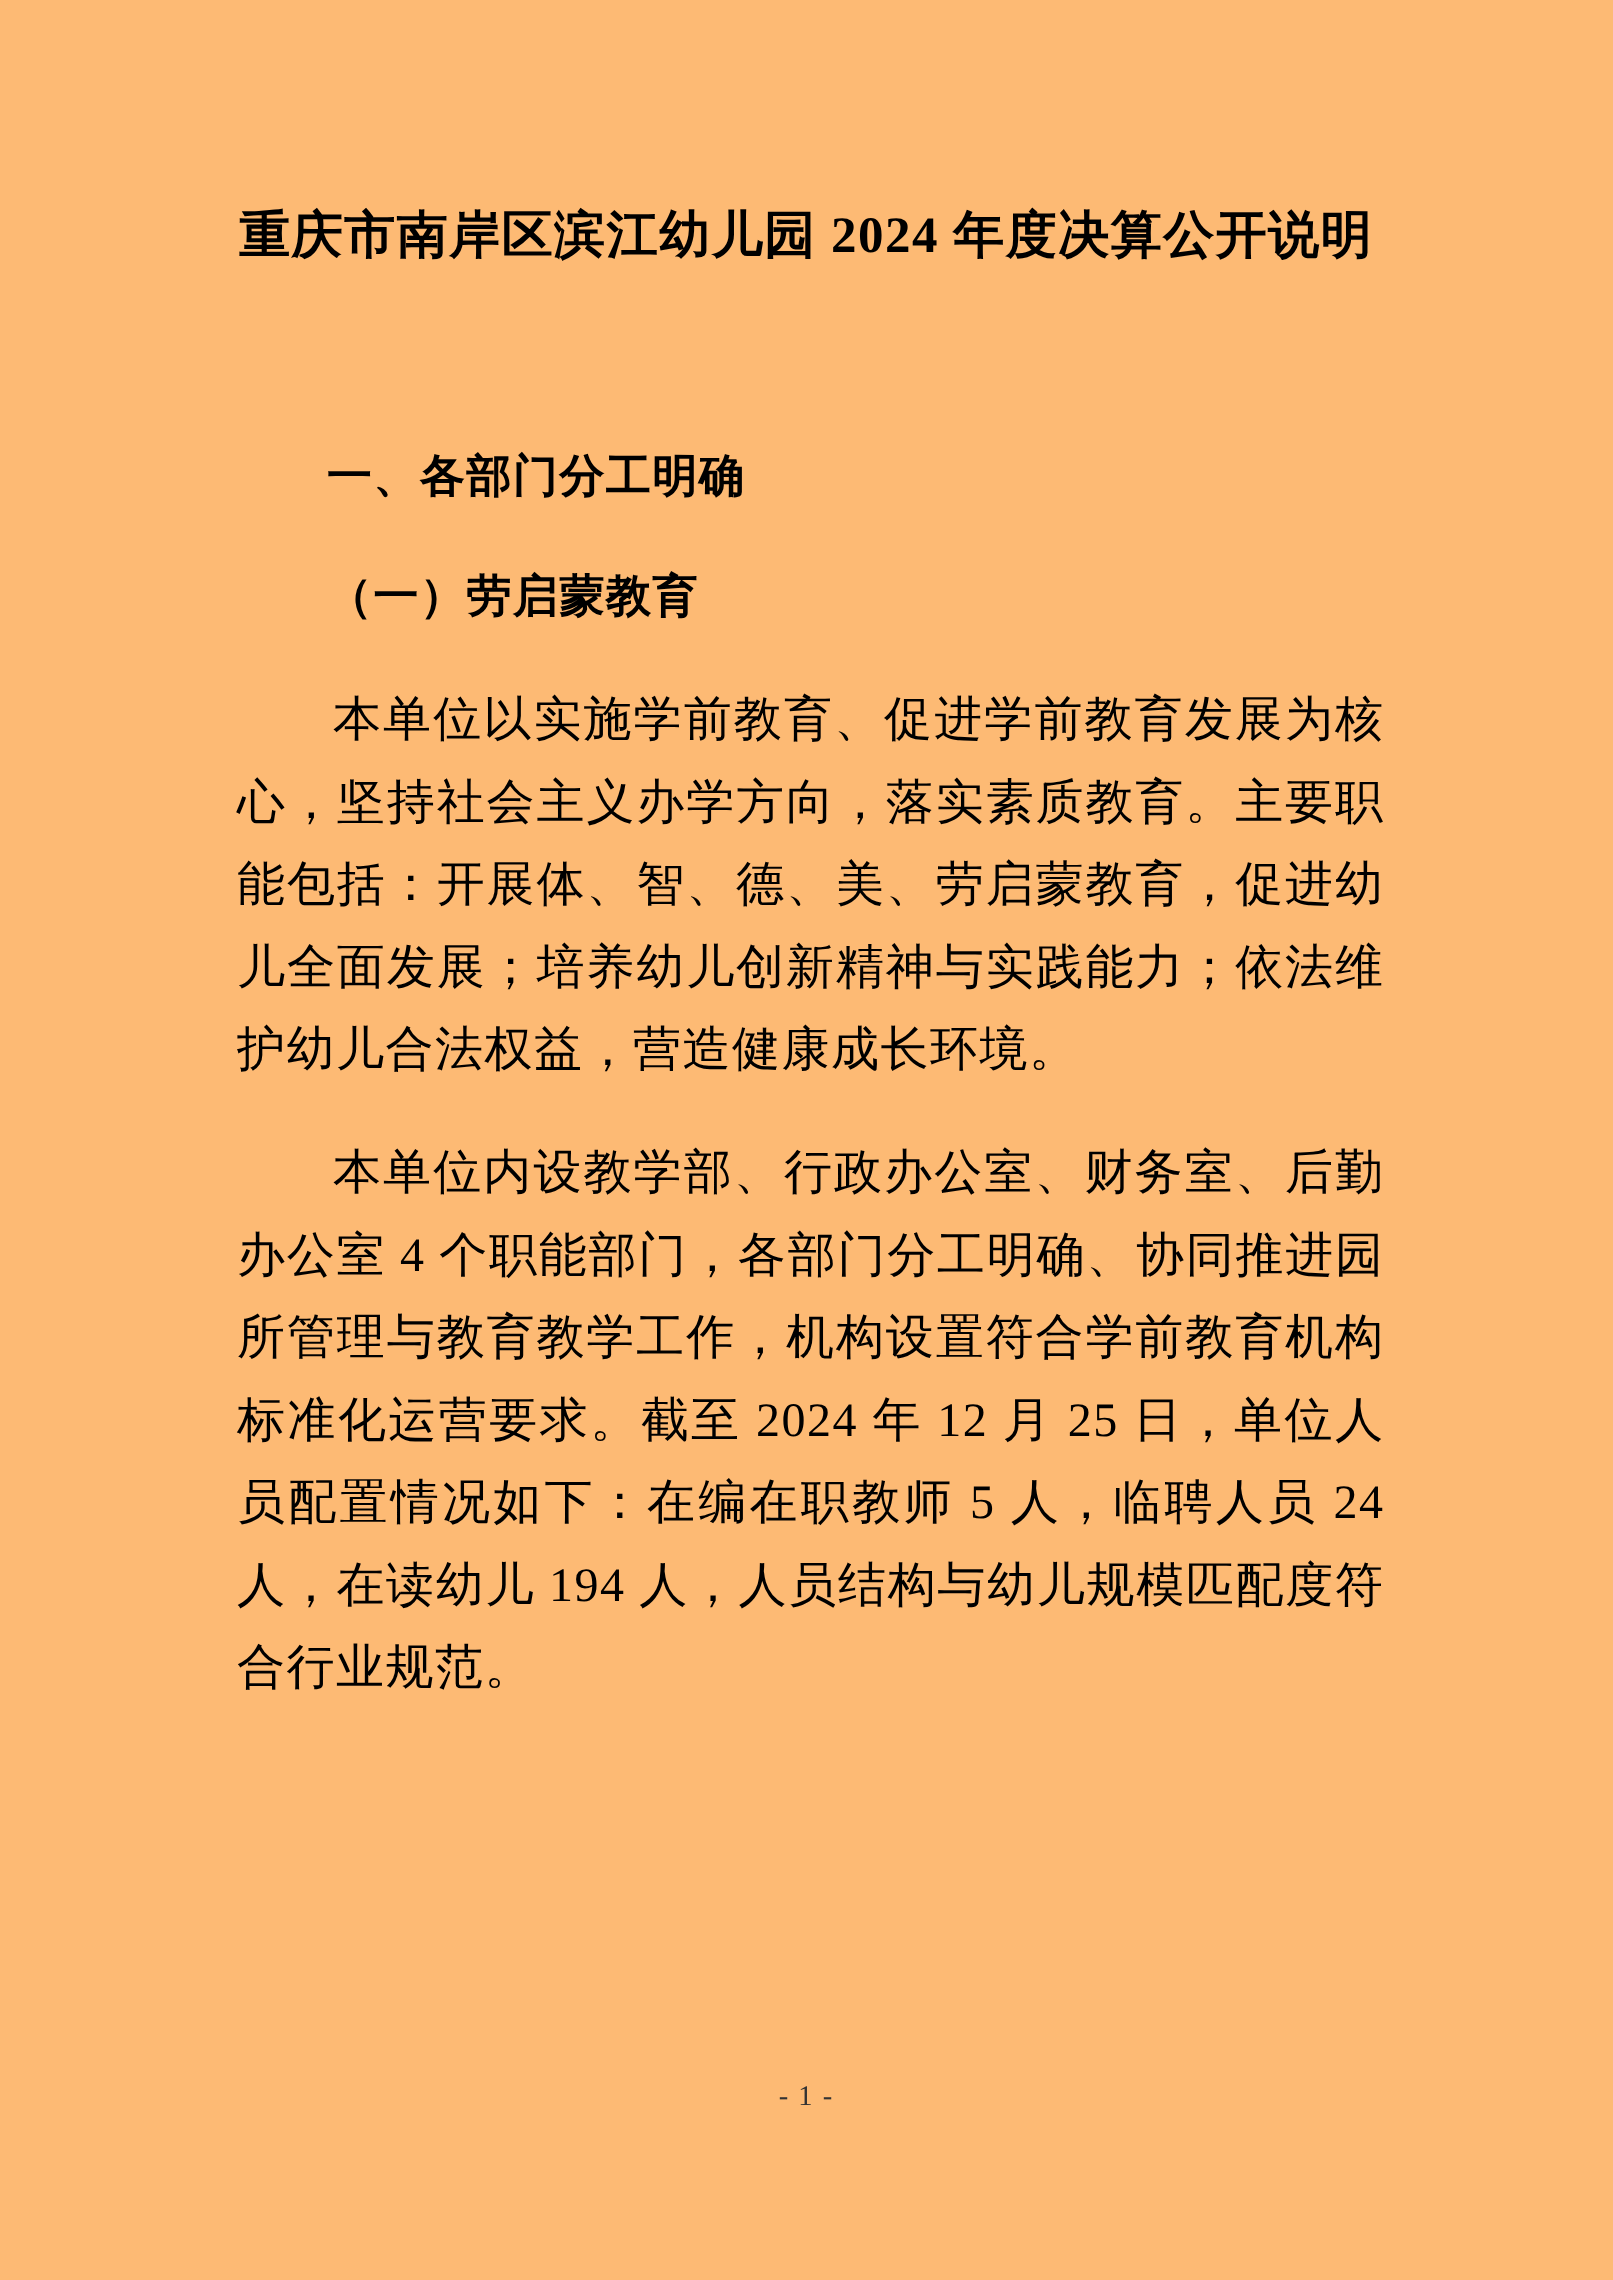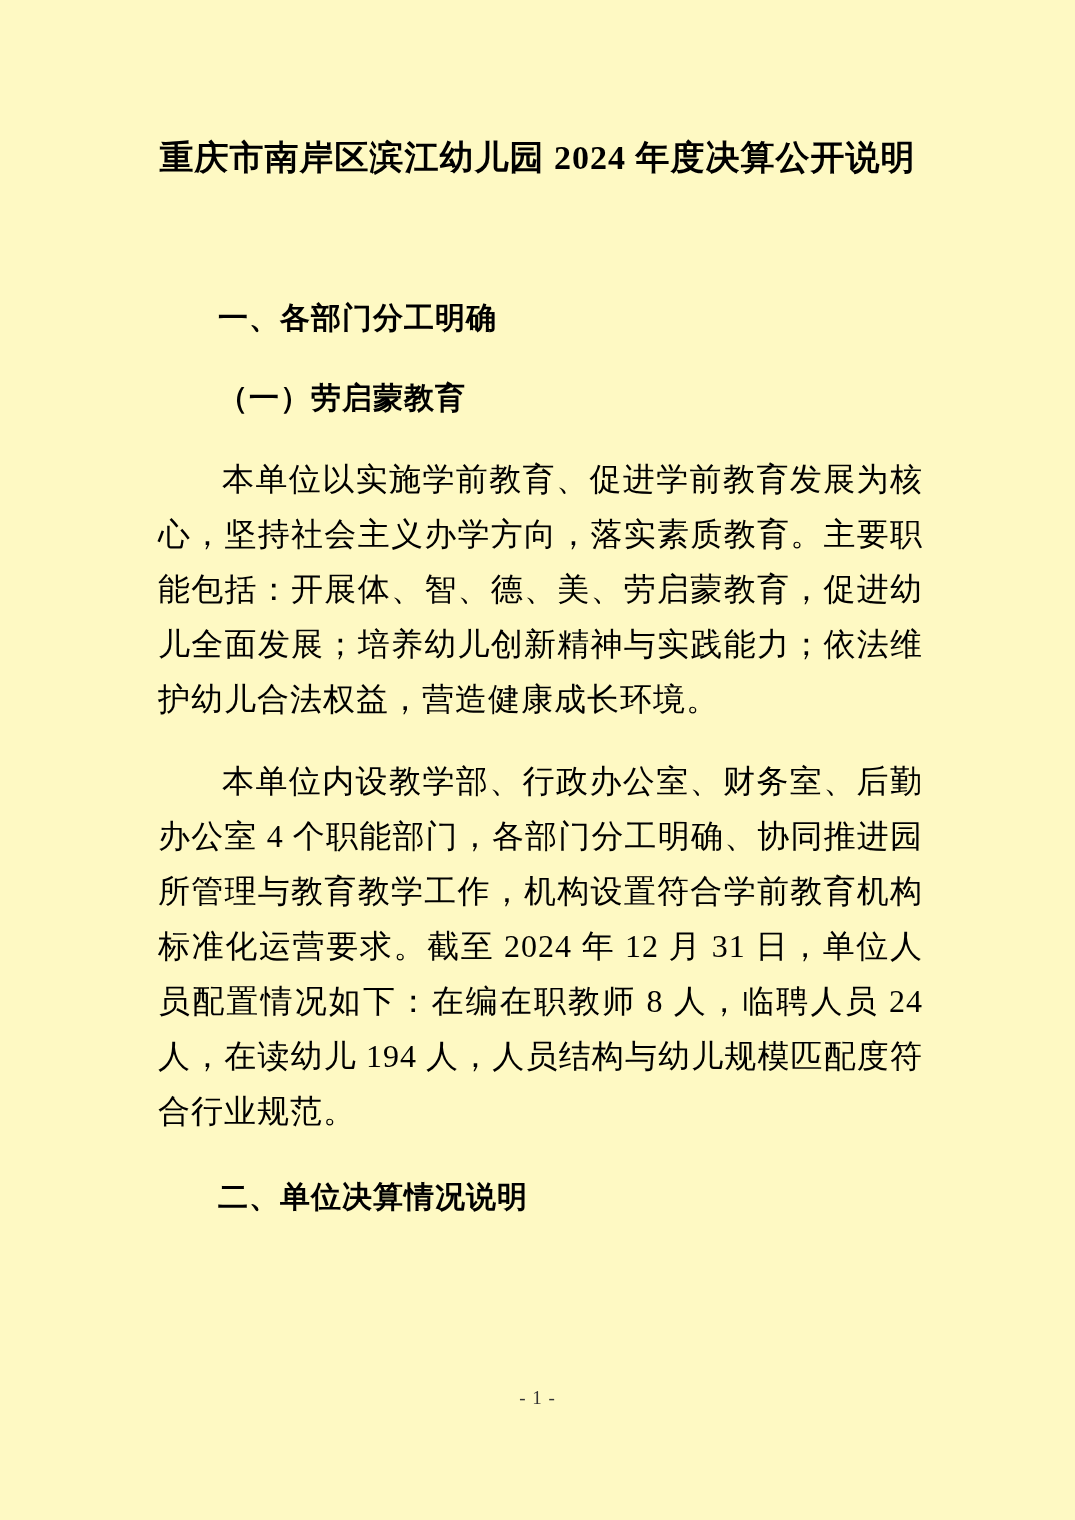--- a/index.html
+++ b/index.html
@@ -2,21 +2,21 @@
 <html><head>
 <meta charset="utf-8">
 <style>
   * { margin: 0; padding: 0; box-sizing: border-box; }
   html, body { background: #ffffff; }
   .page {
     position: relative;
     width: 1075px;
     height: 1520px;
     margin: 0 auto;
-    background: #fef9c3;
+    background: #fdba74;
     color: #000000;
     font-family: "Liberation Serif", serif;
     overflow: hidden;
   }
   .doc-title {
     padding-top: 130px;
     text-align: center;
     font-size: 34px;
     line-height: 55px;
     font-weight: 700;
@@ -79,22 +79,21 @@
 
   <div class="content">
 
     <h2 class="sec-h1">一、各部门分工明确</h2>
 
     <h3 class="sec-h2">（一）劳启蒙教育</h3>
 
     <p class="para">本单位以实施学前教育、促进学前教育发展为核心，坚持社会主义办学方向，落实素质教育。主要职能包括：开展体、智、德、美、劳启蒙教育，促进幼儿全面发展；培养幼儿创新精神与实践能力；依法维护幼儿合法权益，营造健康成长环境。</p>
 
 
-    <p class="para">本单位内设教学部、行政办公室、财务室、后勤办公室 4 个职能部门，各部门分工明确、协同推进园所管理与教育教学工作，机构设置符合学前教育机构标准化运营要求。截至 2024 年 12 月 31 日，单位人员配置情况如下：在编在职教师 8 人，临聘人员 24 人，在读幼儿 194 人，人员结构与幼儿规模匹配度符合行业规范。</p>
+    <p class="para">本单位内设教学部、行政办公室、财务室、后勤办公室 4 个职能部门，各部门分工明确、协同推进园所管理与教育教学工作，机构设置符合学前教育机构标准化运营要求。截至 2024 年 12 月 25 日，单位人员配置情况如下：在编在职教师 5 人，临聘人员 24 人，在读幼儿 194 人，人员结构与幼儿规模匹配度符合行业规范。</p>
 
-    <h2 class="sec-h1 later">二、单位决算情况说明</h2>
 
 
   </div>
 
   <div class="footer">- 1 -</div>
 
 </div>
 
 </body></html>

